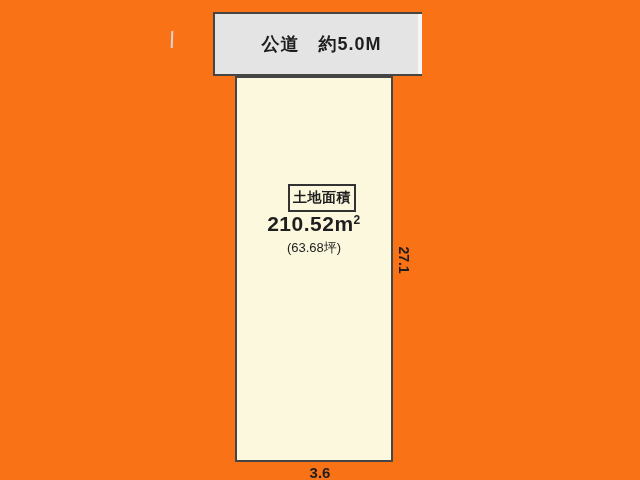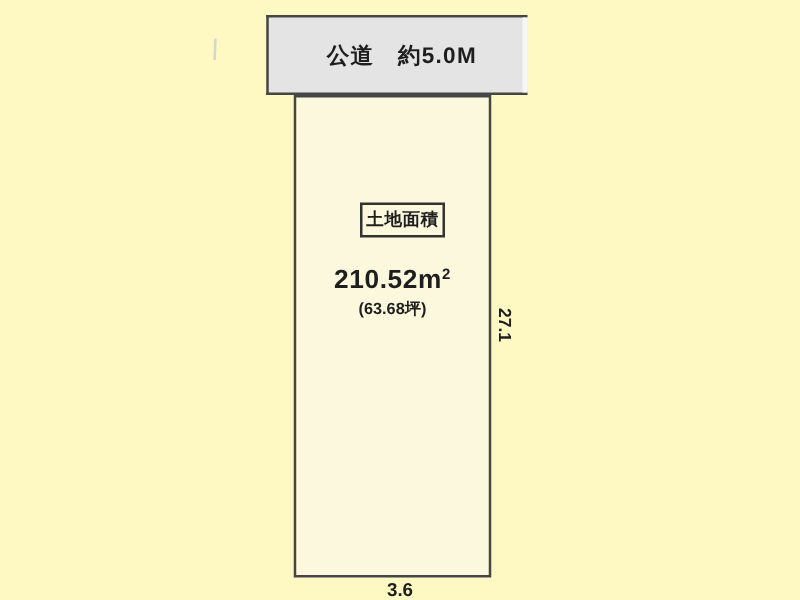--- a/index.html
+++ b/index.html
@@ -4,21 +4,21 @@
 <style>
   html, body {
     margin: 0;
     padding: 0;
     background: #ffffff;
   }
   #canvas {
     position: relative;
     width: 640px;
     height: 480px;
-    background: #fef9c3;
+    background: #f97316;
     overflow: hidden;
     font-family: "Liberation Sans", "DejaVu Sans", sans-serif;
     color: var(--color-text, #1e1e1e);
   }
 
   
   .faint-mark {
     position: absolute;
     left: 171px;
     top: 31px;
@@ -70,21 +70,21 @@
     height: 386px;
     box-sizing: border-box;
     background: var(--color-plot_fill, #fcf8dd);
     border: 2px solid var(--color-outline, #454545);
   }
 
   
   .area-box {
     position: absolute;
     left: 288px;
-    top: 162px;
+    top: 184px;
     width: 68px;
     height: 28px;
     box-sizing: border-box;
     border: 2px solid #333333;
     display: flex;
     align-items: center;
     justify-content: center;
   }
   .area-box-label {
     font-size: 14px;
@@ -109,21 +109,21 @@
     white-space: nowrap;
   }
   .area-value .sup {
     display: inline-block;
     font-size: 12px;
     font-weight: 700;
     transform: translateY(-7px);
   }
   .area-tsubo {
     font-size: 13px;
-    font-weight: 700;
+    font-weight: 400;
     line-height: 17px;
     white-space: nowrap;
   }
 
   
   .dim-right {
     position: absolute;
     left: 404px;
     top: 260px;
     transform: translate(-50%, -50%) rotate(90deg);

